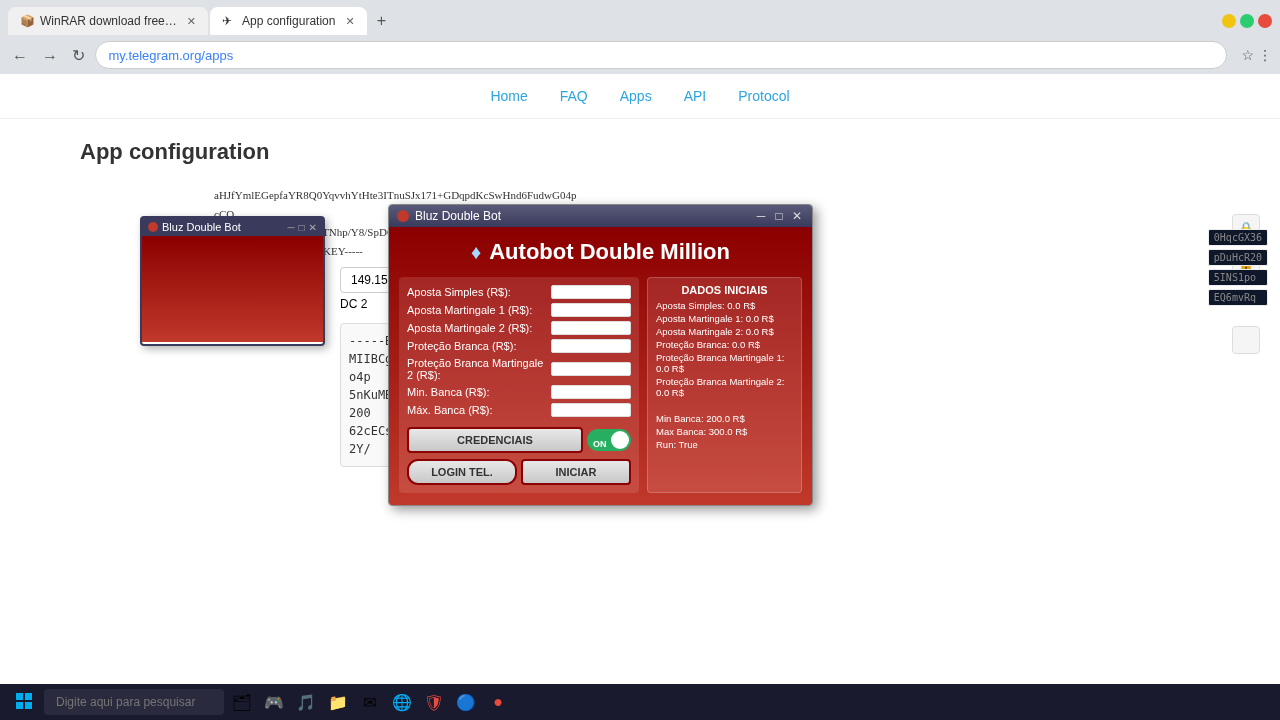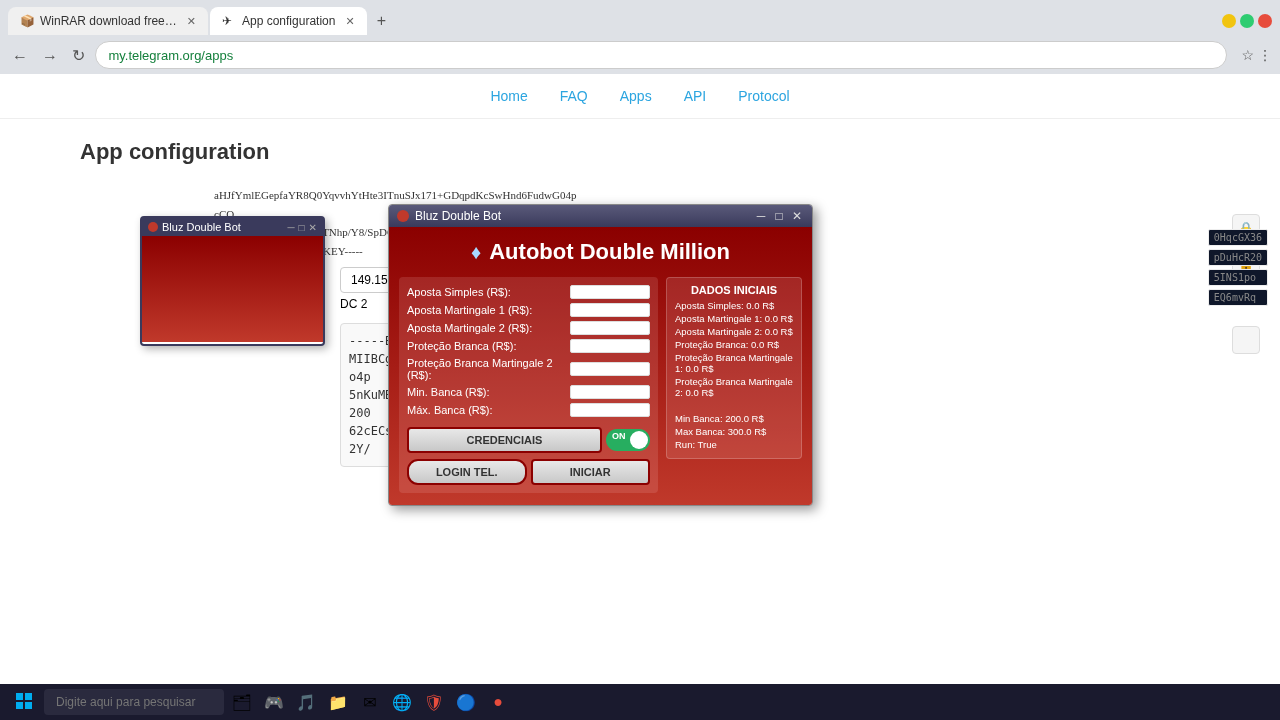--- a/index.html
+++ b/index.html
@@ -15,21 +15,21 @@
     .tab-close { margin-left: 4px; cursor: pointer; color: #666; font-size: 11px; }
     .tab-new { background: none; border: none; padding: 4px 8px; cursor: pointer; font-size: 16px; color: #555; }
     .window-controls { margin-left: auto; display: flex; gap: 4px; align-items: center; }
     .win-btn { width: 14px; height: 14px; border-radius: 50%; border: none; cursor: pointer; }
     .win-btn.min { background: #f1c40f; }
     .win-btn.max { background: #2ecc71; }
     .win-btn.close { background: #e74c3c; }
 
     .address-bar-row { display: flex; align-items: center; padding: 4px 8px; background: #dee1e6; gap: 6px; height: 38px; }
     .nav-btn { background: none; border: none; cursor: pointer; font-size: 16px; color: #555; padding: 2px 4px; }
-    .address-bar { flex: 1; background: #fff; border: 1px solid #ccc; border-radius: 20px; padding: 4px 12px; font-size: 13px; color: #15803d; height: 28px; display: flex; align-items: center; }
+    .address-bar { flex: 1; background: #fff; border: 1px solid #ccc; border-radius: 20px; padding: 4px 12px; font-size: 13px; color: #3b82f6; height: 28px; display: flex; align-items: center; }
     .address-bar-icons { display: flex; gap: 4px; margin-left: 8px; }
     .addr-icon { font-size: 14px; color: #555; cursor: pointer; }
 
     
     .webpage { background: #fff; width: 100%; height: calc(720px - 74px - 36px); overflow: hidden; position: relative; }
 
     
     .tg-nav { display: flex; justify-content: center; align-items: center; gap: 32px; padding: 14px 0; border-bottom: 1px solid #eee; }
     .tg-nav a { text-decoration: none; color: #2ca5e0; font-size: 14px; font-weight: 500; }
 
@@ -72,26 +72,26 @@
     .input-row input { width: 80px; height: 14px; border: 1px solid #ddd; border-radius: 2px; background: #fff; font-size: 10px; padding: 1px 3px; }
 
     .bot-buttons { display: flex; flex-direction: column; gap: 6px; margin-top: 10px; }
     .btn-row { display: flex; gap: 4px; }
     .bot-btn { flex: 1; padding: 5px 0; font-size: 11px; font-weight: bold; border: 2px solid #8B0000; border-radius: 4px; cursor: pointer; text-align: center; }
     .btn-credenciais { background: linear-gradient(180deg, #e8e8e8 0%, #c8c8c8 100%); color: #333; }
     .btn-login { background: linear-gradient(180deg, #e8e8e8 0%, #c8c8c8 100%); color: #333; border-radius: 11px; }
     .btn-iniciar { background: linear-gradient(180deg, #e8e8e8 0%, #c8c8c8 100%); color: #333; }
 
     .toggle-container { display: flex; align-items: center; justify-content: center; }
-    .toggle { width: 44px; height: 22px; background: #27ae60; border-radius: 11px; position: relative; cursor: pointer; display: flex; align-items: flex-start; padding: 2px; }
+    .toggle { width: 44px; height: 22px; background: #27ae60; border-radius: 11px; position: relative; cursor: pointer; display: flex; align-items: flex-end; padding: 2px; }
     .toggle-on-label { color: #fff; font-size: 9px; font-weight: bold; margin-left: 4px; }
     .toggle-knob { width: 18px; height: 18px; background: #fff; border-radius: 50%; position: absolute; right: 2px; }
 
     
-    .bot-right { width: 136px; display: flex; flex-direction: column; }
+    .bot-right { width: 155px; display: flex; flex-direction: row; }
     .data-box { background: rgba(255,200,200,0.15); border-radius: 4px; padding: 6px 8px; border: 1px solid rgba(255,255,255,0.2); }
     .data-box-title { color: #fff; font-size: 11px; font-weight: bold; margin-bottom: 4px; text-align: center; }
     .data-row { font-size: 9.5px; color: #fff; margin-bottom: 2px; }
 
     
     .taskbar { position: absolute; bottom: 0; left: 0; width: 100%; height: 36px; background: #1a1a2e; display: flex; align-items: center; padding: 0 8px; gap: 4px; }
     .taskbar-start { background: none; border: none; padding: 4px 8px; cursor: pointer; }
     .taskbar-search { background: #2a2a3e; border: none; border-radius: 4px; padding: 4px 12px; color: #888; font-size: 12px; width: 180px; height: 26px; }
     .taskbar-icon { width: 28px; height: 28px; display: flex; align-items: center; justify-content: center; font-size: 16px; cursor: pointer; border-radius: 4px; }
     .taskbar-right { margin-left: auto; display: flex; align-items: center; gap: 8px; color: #ddd; font-size: 11px; }

